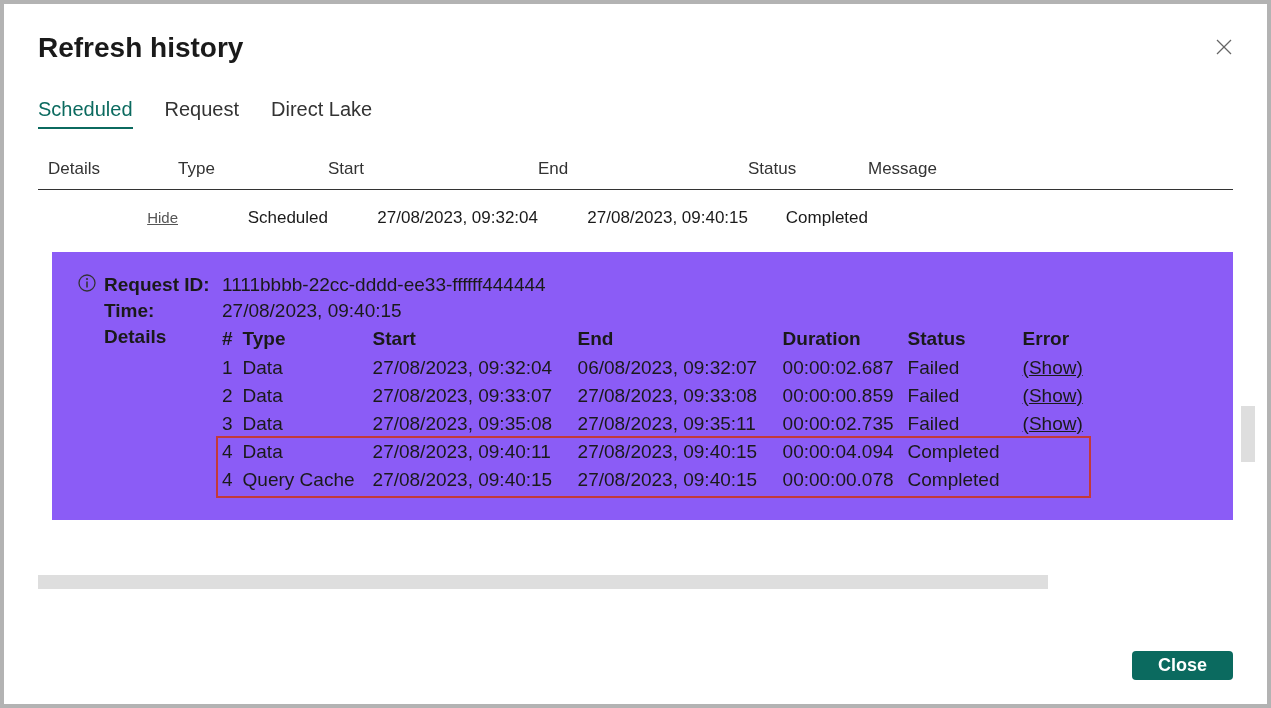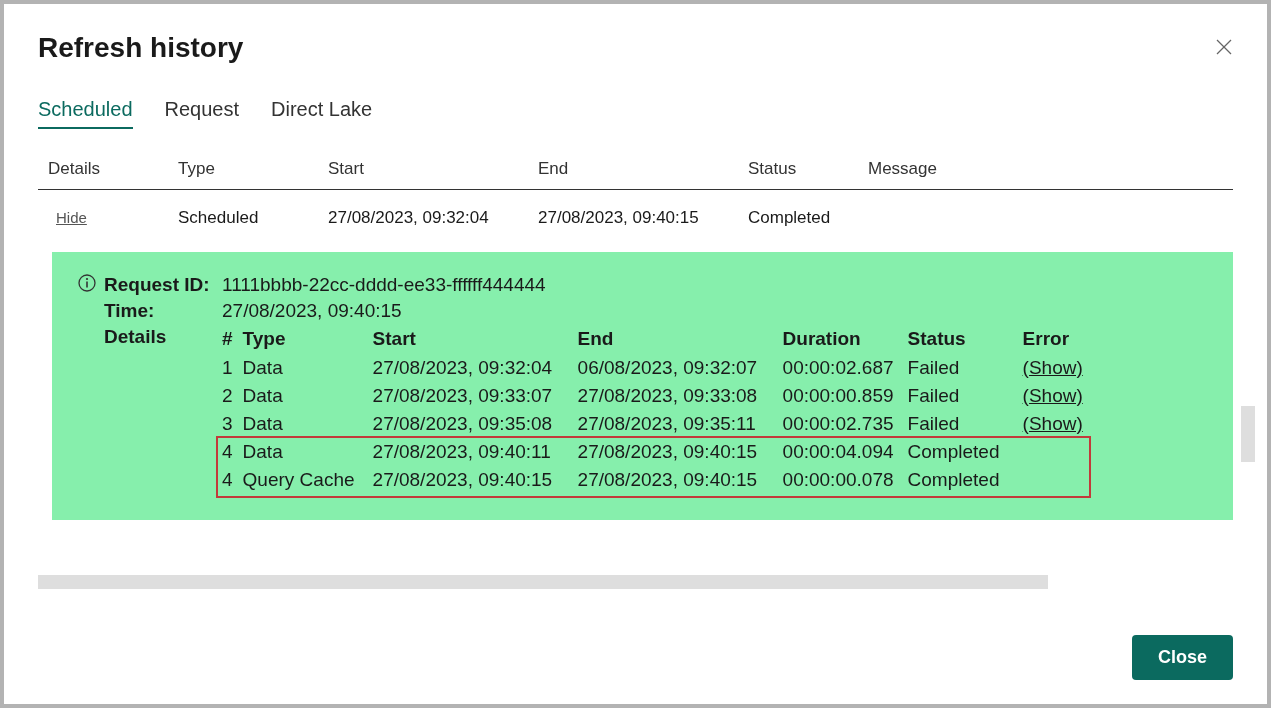--- a/index.html
+++ b/index.html
@@ -8,39 +8,39 @@
     .dialog { padding: 28px 34px 7px 34px; }
     .title-row { display:flex; justify-content:space-between; align-items:center; }
     .title { font-size:28px; font-weight:600; }
     .close-x { font-size:18px; color:#666; cursor:pointer; background:none; border:none; line-height:1; }
     .tabs { display:flex; gap:32px; margin-top:34px; }
     .tab { font-size:20px; color:#333; cursor:pointer; padding-bottom:6px; border-bottom:2px solid transparent; }
     .tab.active { color:#0b6a5f; border-bottom:2px solid #0b6a5f; font-weight:400; }
     .grid { margin-top:30px; }
     .col-headers, .row { display:grid; grid-template-columns: 130px 150px 210px 210px 120px 1fr; align-items:center; font-size:17px; }
     .col-headers { color:#333; padding:0 10px 10px 10px; border-bottom:1px solid #333; }
-    .row { padding:18px 10px; }
+    .row { padding:18px 10px;text-align:right; }
     .hide-link { font-size:15px; color:#555; text-decoration:underline; cursor:pointer; padding-left:8px; }
     .panel-wrap { position:relative; margin:6px 0 0 14px; }
-    .panel { background:#86efac; padding:22px 26px 26px 26px; }
+    .panel { background:#8b5cf6; padding:22px 26px 26px 26px; }
     .info-icon { position:absolute; left:26px; top:22px; width:18px; height:18px; }
     .panel-body { margin-left:26px; }
     .kv-row { display:grid; grid-template-columns:118px 1fr; font-size:19px; margin-bottom:4px; }
     .kv-label { font-weight:700; }
     .details-label { font-weight:700; font-size:19px; }
     .details-block { display:grid; grid-template-columns:118px 1fr; font-size:19px; align-items:start; }
     table.detail { border-collapse:collapse; font-size:19px; position:relative; }
     table.detail th { text-align:left; font-weight:700; padding:2px 10px 4px 0; }
     table.detail td { padding:3px 10px 3px 0; vertical-align:middle; }
     .show-link { text-decoration:underline; cursor:pointer; color:#1a1a1a; }
     .highlight-box { border:2px solid #c23a3a; }
     .hscroll { position:absolute; left:34px; top:571px; width:1010px; height:14px; background:#dedede; }
     .vscroll { position:absolute; right:12px; top:402px; width:14px; height:56px; background:#dedede; }
     .footer { position:absolute; right:34px; bottom:24px; }
-    .close-btn { background:#0b6a5f; color:#fff; border:none; border-radius:4px; font-size:18px; font-weight:600; padding:12px 26px; cursor:pointer; }
+    .close-btn { background:#0b6a5f; color:#fff; border:none; border-radius:4px; font-size:18px; font-weight:600; padding:4px 26px; cursor:pointer; }
   </style>
 </head>
 <body>
 
 <div class="dialog">
 
   <div class="title-row">
     <div class="title">Refresh history</div>
     <button class="close-x" aria-label="Close">
       <svg width="18" height="18" viewBox="0 0 18 18">

